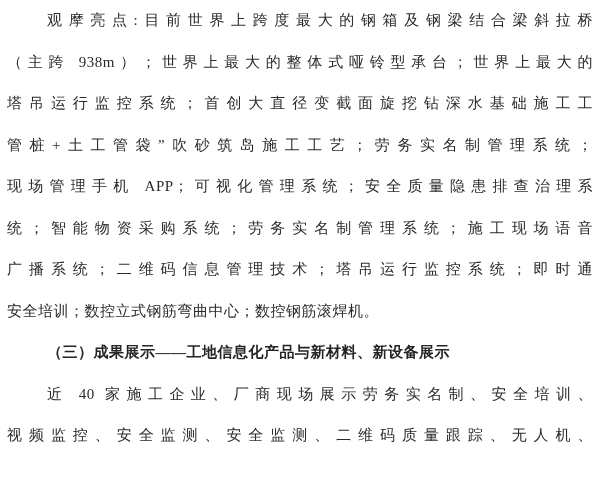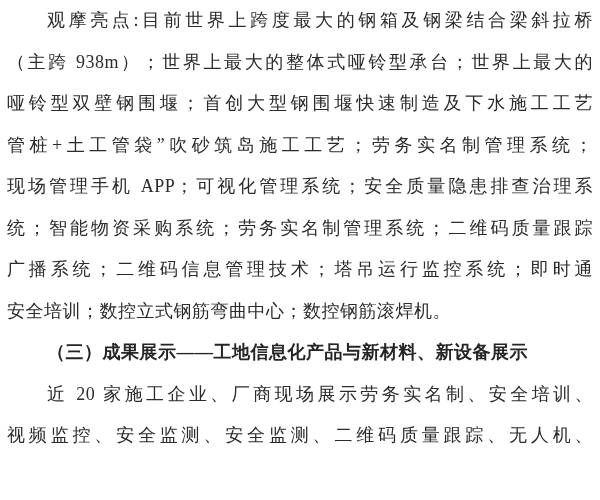--- a/index.html
+++ b/index.html
@@ -15,21 +15,21 @@
     overflow: hidden;
     box-sizing: border-box;
     padding: 0 7px;
     font-family: "Liberation Serif", serif;
     color: #2b2b2b;
   }
   .text-block {
     width: 100%;
   }
   .text-line {
-    font-size: 18px;
+    font-size: 15px;
     height: 41.5px;
     line-height: 41.5px;
     white-space: nowrap;
     overflow: hidden;
     text-align: justify;
     text-align-last: justify;
     -moz-text-align-last: justify;
     letter-spacing: 0.5px;
   }
   .text-line.no-justify {
@@ -44,23 +44,23 @@
     color: #252525;
   }
 </style>
 </head>
 <body>
 
 <div class="page">
   <div class="text-block">
       <div class="text-line indent">观摩亮点:目前世界上跨度最大的钢箱及钢梁结合梁斜拉桥</div>
       <div class="text-line">（主跨 938m）；世界上最大的整体式哑铃型承台；世界上最大的</div>
-      <div class="text-line">哑铃型双壁钢围堰；首创大型钢围堰快速制造及下水施工工艺</div>
+      <div class="text-line">塔吊运行监控系统；首创大直径变截面旋挖钻深水基础施工工</div>
       <div class="text-line">管桩+土工管袋”吹砂筑岛施工工艺；劳务实名制管理系统；</div>
       <div class="text-line">现场管理手机 APP；可视化管理系统；安全质量隐患排查治理系</div>
-      <div class="text-line">统；智能物资采购系统；劳务实名制管理系统；二维码质量跟踪</div>
+      <div class="text-line">统；智能物资采购系统；劳务实名制管理系统；施工现场语音</div>
       <div class="text-line">广播系统；二维码信息管理技术；塔吊运行监控系统；即时通</div>
       <div class="text-line no-justify">安全培训；数控立式钢筋弯曲中心；数控钢筋滚焊机。</div>
       <div class="text-line indent bold no-justify">（三）成果展示——工地信息化产品与新材料、新设备展示</div>
-      <div class="text-line indent">近 20 家施工企业、厂商现场展示劳务实名制、安全培训、</div>
+      <div class="text-line indent">近 40 家施工企业、厂商现场展示劳务实名制、安全培训、</div>
       <div class="text-line">视频监控、安全监测、安全监测、二维码质量跟踪、无人机、</div>
     </div>
 </div>
 
 </body></html>

